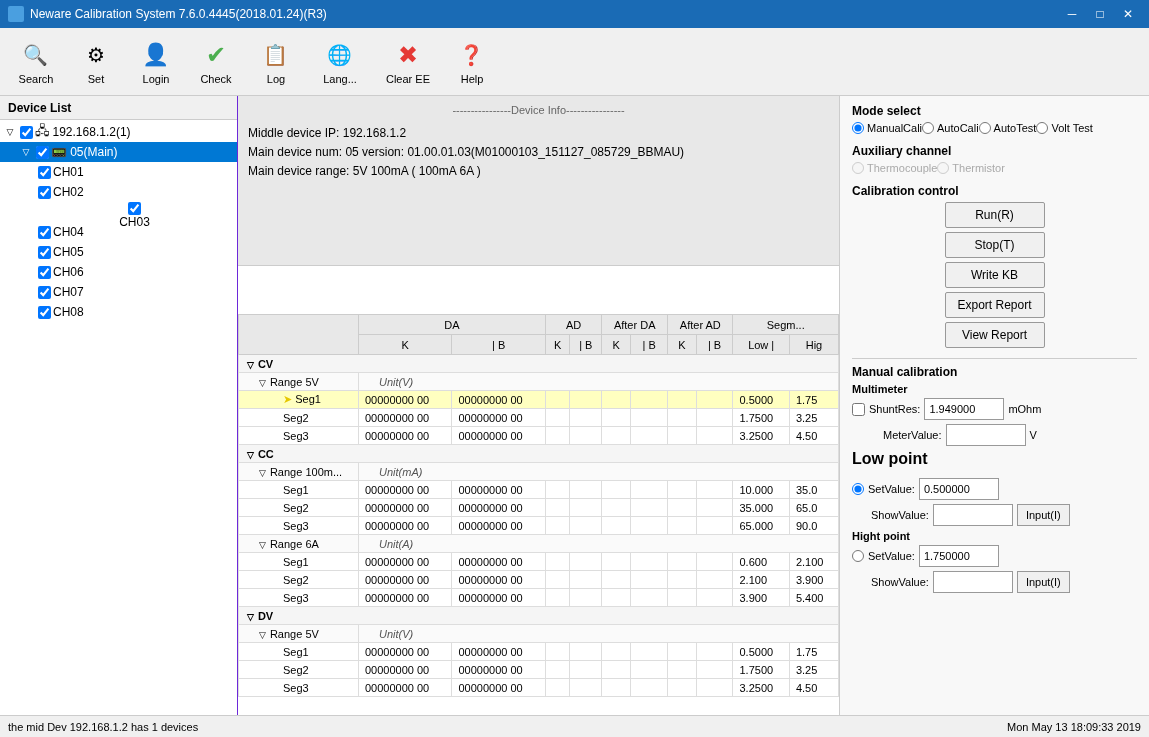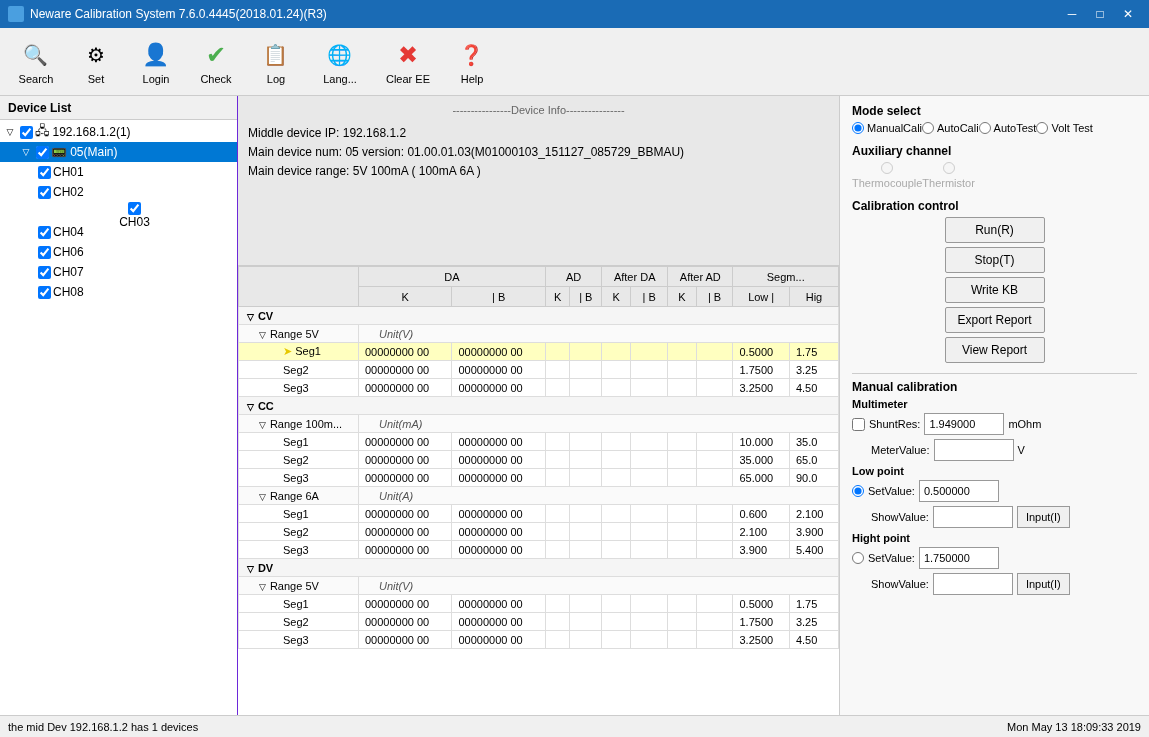--- a/index.html
+++ b/index.html
@@ -126,20 +126,21 @@
     .device-info-title {
       text-align: center;
       color: #666;
       font-size: 11px;
       margin-bottom: 4px;
     }
     .data-table-area {
       flex: 1;
       overflow: auto;
       background: white;
+      margin-top: 48px;
     }
     .data-table {
       border-collapse: collapse;
       font-size: 11px;
       width: 100%;
       min-width: 600px;
     }
     .data-table th {
       background: #e8e8e8;
       border: 1px solid #ccc;
@@ -227,21 +228,21 @@
       border-top: 1px solid #ccc;
       height: 22px;
       display: flex;
       align-items: center;
       padding: 0 8px;
       font-size: 11px;
       justify-content: space-between;
     }
 
     
-    .disabled-text { color: #aaa; flex-direction: column; }
+    .disabled-text { color: #aaa; }
   </style>
 </head>
 <body>
 
 <div class="title-bar">
   <div class="title-bar-icon"></div>
   <span class="title-bar-title">Neware Calibration System 7.6.0.4445(2018.01.24)(R3)</span>
   <div class="title-bar-controls">
     <button class="title-bar-btn">─</button>
     <button class="title-bar-btn">□</button>
@@ -314,20 +315,24 @@
         <input type="checkbox" class="tree-checkbox" checked="" style="">
         <span>CH02</span>
       </div>
       <div class="tree-item" style="padding-left:36px;flex-direction:column;">
         <input type="checkbox" class="tree-checkbox" checked="" style="">
         <span>CH03</span>
       </div>
       <div class="tree-item" style="padding-left:36px;">
         <input type="checkbox" class="tree-checkbox" checked="" style="">
         <span>CH04</span>
+      </div>
+      <div class="tree-item" style="padding-left:36px;">
+        <input type="checkbox" class="tree-checkbox" checked="" style="">
+        <span>CH05</span>
       </div>
       <div class="tree-item" style="padding-left:36px;">
         <input type="checkbox" class="tree-checkbox" checked="" style="">
         <span>CH06</span>
       </div>
       <div class="tree-item" style="padding-left:36px;">
         <input type="checkbox" class="tree-checkbox" checked="" style="">
         <span>CH07</span>
       </div>
       <div class="tree-item" style="padding-left:36px;">
@@ -613,28 +618,28 @@
       <div style="margin-bottom:4px;">
         <div style="font-size:11px; font-weight:bold; margin-bottom:3px;">Multimeter</div>
         <div class="form-row">
           <input type="checkbox" class="checkbox-input" style="">
           <span class="form-label">ShuntRes:</span>
           <input type="text" class="form-input" style="width: 80px;" value="1.949000">
           <span class="form-unit">mOhm</span>
         </div>
         <div class="form-row">
           <span style="width:13px;"></span>
-          <span class="form-label" style="margin-left:2px;">MeterValue:</span>
+          <span class="form-label" style="margin-left:14px;">MeterValue:</span>
           <input type="text" class="form-input" style="width: 80px;" value="">
           <span class="form-unit">V</span>
         </div>
       </div>
 
       <div style="margin-bottom:4px;">
-        <div style="font-size:11px; font-weight:bold; margin-bottom:3px;">Low point</div>
+        <div style="font-size:16px; font-weight:bold; margin-bottom:10px;">Low point</div>
         <div class="form-row">
           <input type="radio" class="radio-input" name="lowpoint" checked="" style="">
           <span class="form-label">SetValue:</span>
           <input type="text" class="form-input" style="width: 80px;" value="0.500000">
         </div>
         <div class="form-row">
           <span style="width:15px;"></span>
           <span class="form-label">ShowValue:</span>
           <input type="text" class="form-input" style="width: 80px;" value="">
           <button class="input-btn">Input(I)</button>

